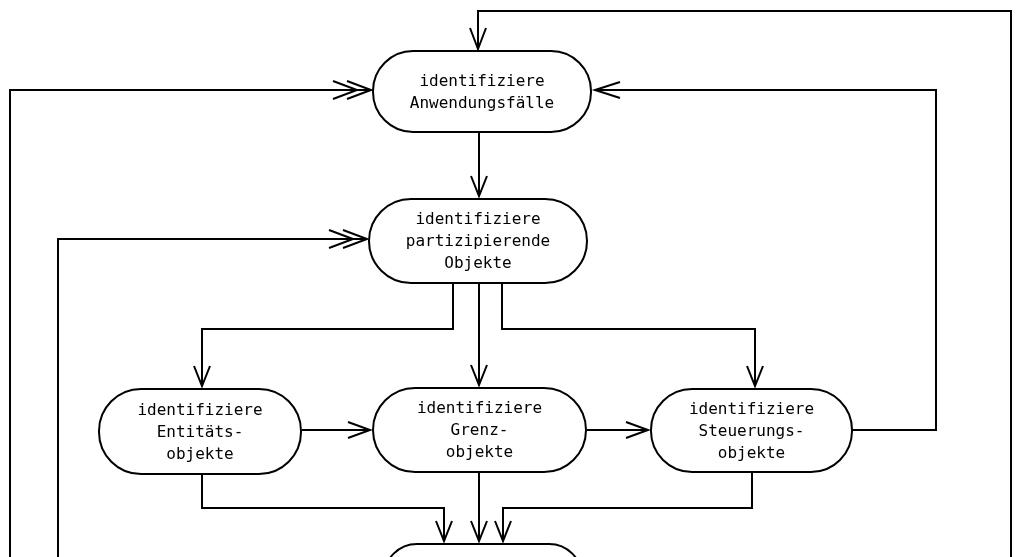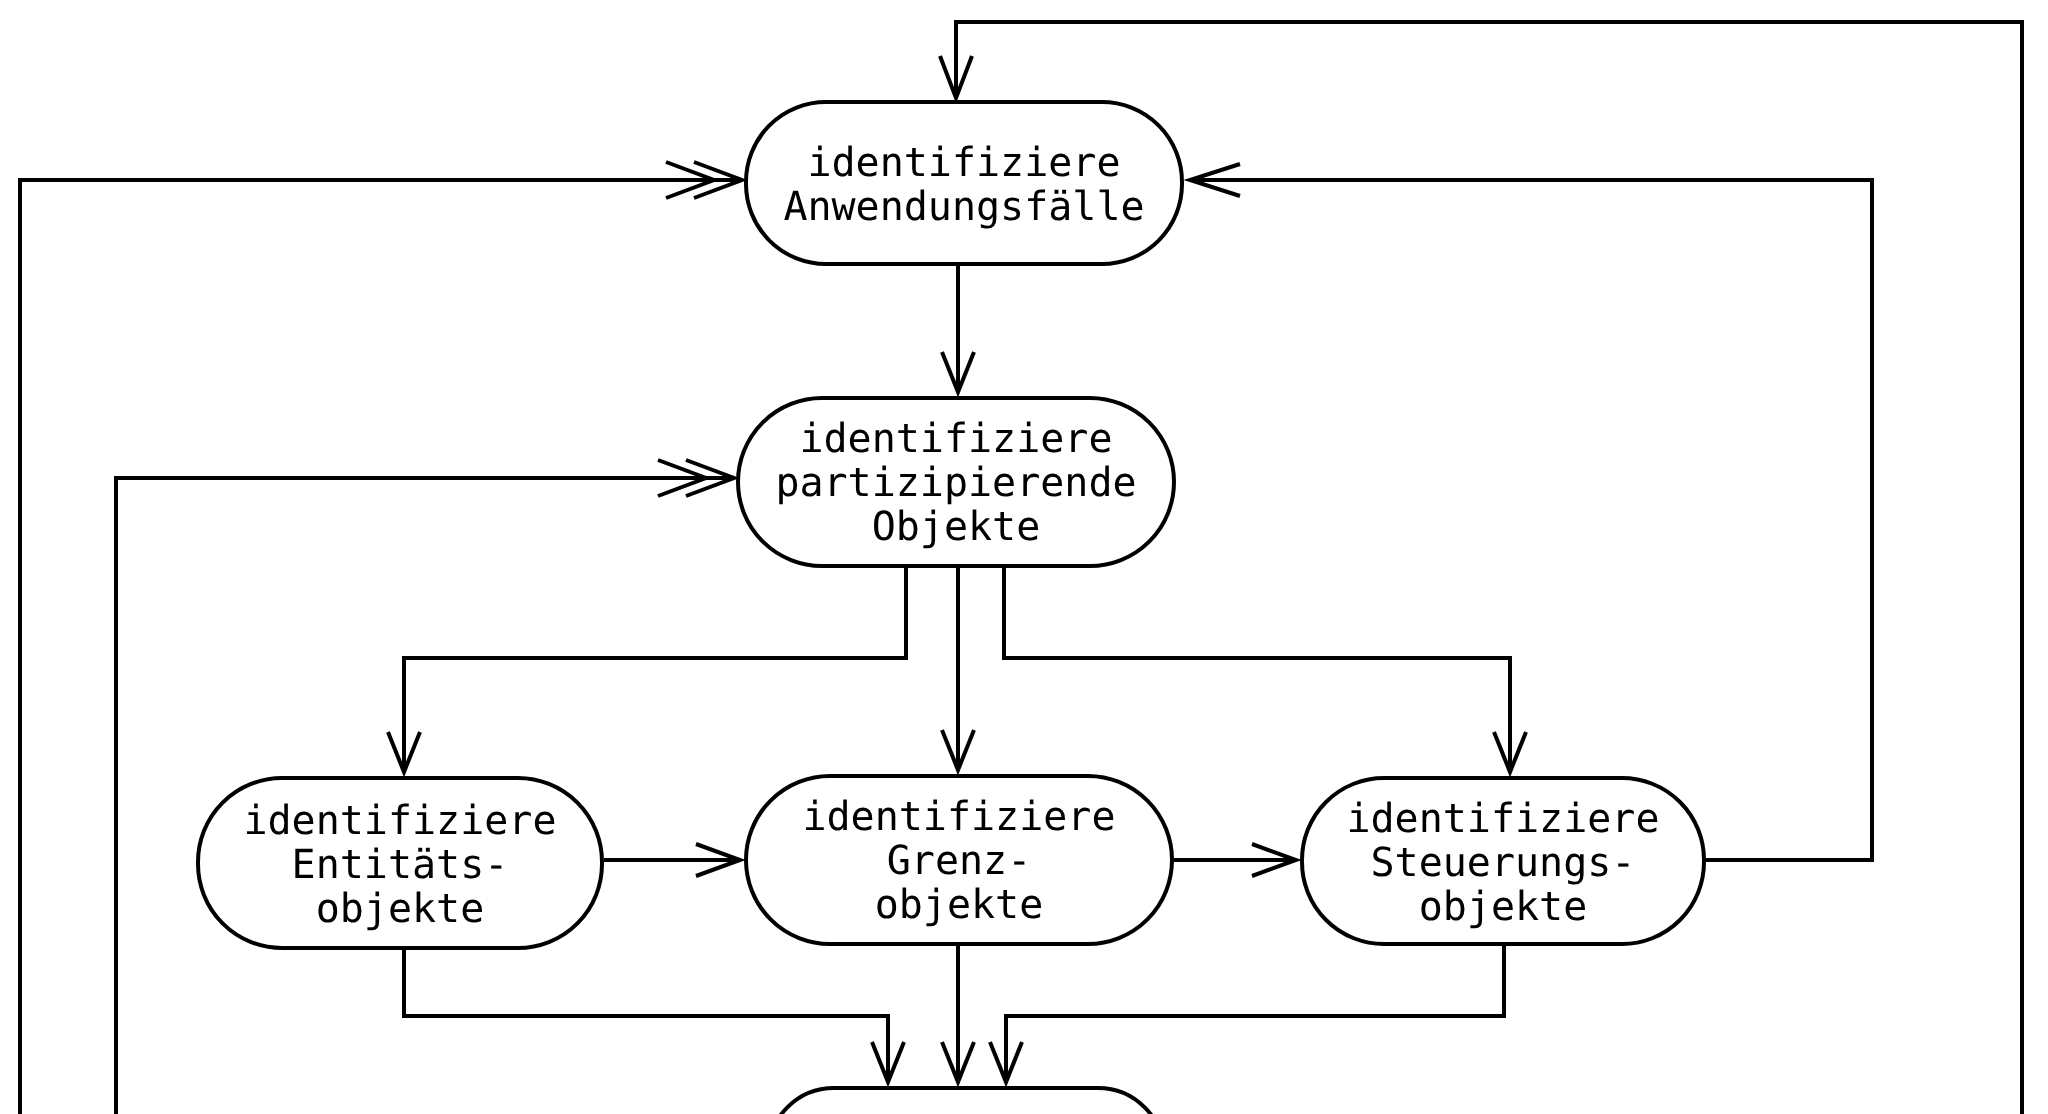--- a/index.html
+++ b/index.html
@@ -31,21 +31,21 @@
     position: absolute;
     z-index: 2;
     box-sizing: border-box;
     background: #ffffff;
     border: 2px solid #000000;
     display: flex;
     align-items: center;
     justify-content: center;
     text-align: center;
     color: #000000;
-    font-size: 20px;
+    font-size: 16px;
     line-height: 22px;
     white-space: pre-line;
   }
   #node-use-cases     { left: 372px; top: 50px;  width: 220px; height: 83px; border-radius: 41px; }
   #node-participating { left: 368px; top: 198px; width: 220px; height: 86px; border-radius: 43px; }
   #node-entity        { left: 98px;  top: 388px; width: 204px; height: 87px; border-radius: 43px; }
   #node-boundary      { left: 372px; top: 387px; width: 215px; height: 86px; border-radius: 43px; }
   #node-control       { left: 650px; top: 388px; width: 203px; height: 85px; border-radius: 42px; }
   #node-bottom        { left: 383px; top: 543px; width: 200px; height: 70px; border-radius: 34px; }
 </style>

